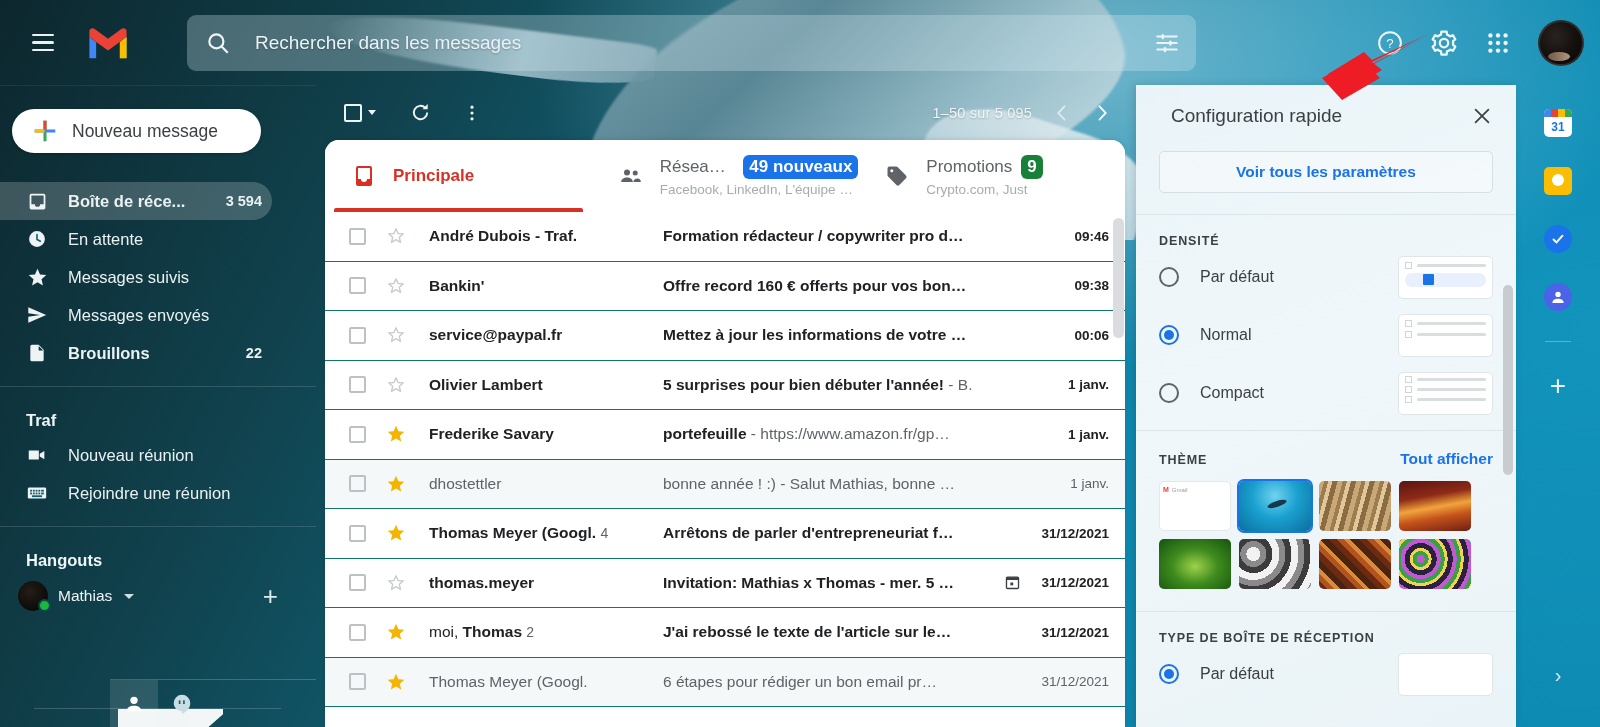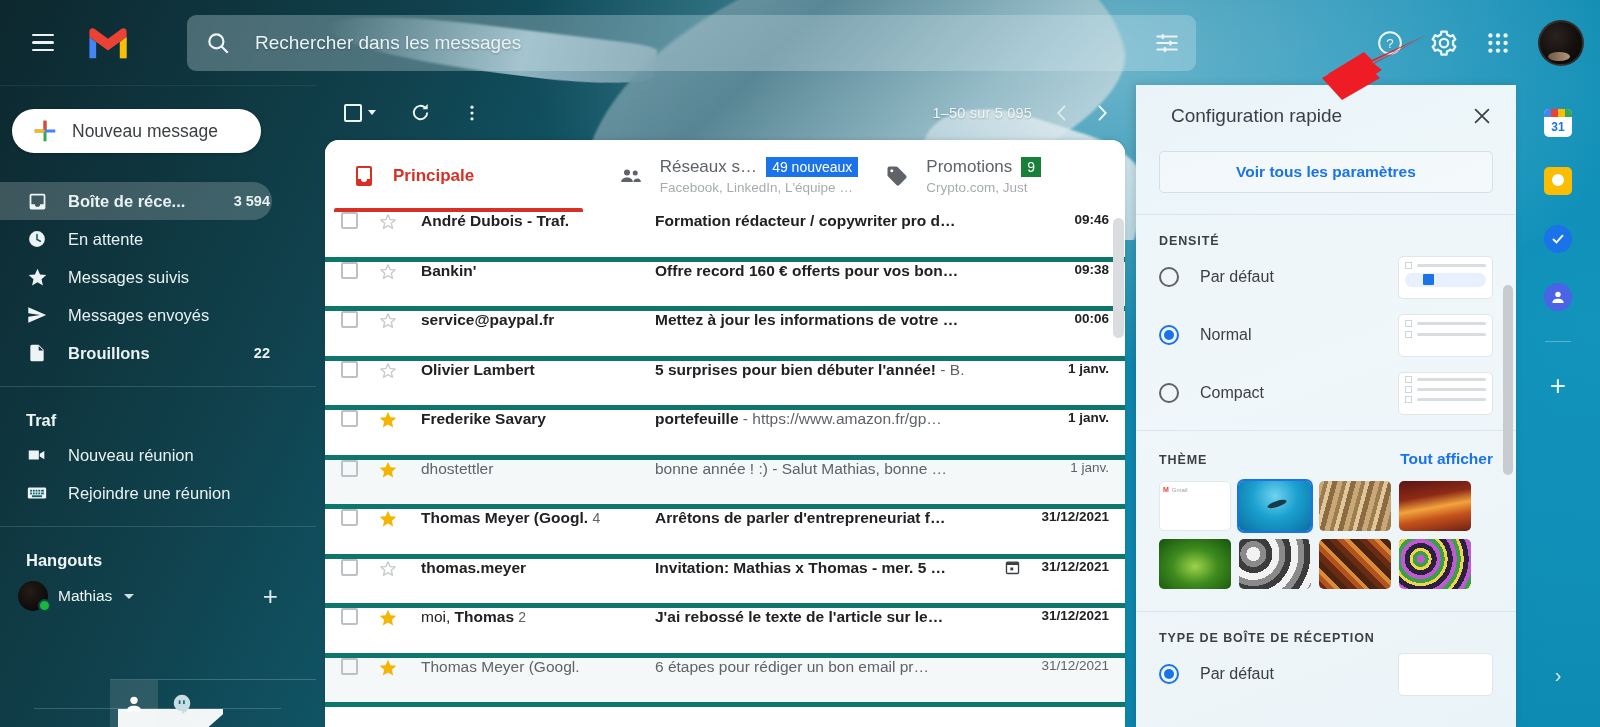--- a/index.html
+++ b/index.html
@@ -105,21 +105,21 @@
   .compose-label { font-size: 17.5px; color: #3c4043; }
   .nav { margin-top: 29px; }
   .nav-item {
     height: 38px; display: flex; align-items: center; gap: 20px;
     padding-left: 26px; border-radius: 0 19px 19px 0; margin-right: 44px;
     cursor: pointer; font-size: 16.5px; color: #e9f1f2;
   }
   .nav-item.active { background: rgba(255,255,255,.20); font-weight: bold; margin-right: 44px; }
   .nav-item .ic { width: 22px; height: 22px; flex: 0 0 22px; display:flex; align-items:center; justify-content:center;}
   .nav-item .lbl { flex: 1; white-space: nowrap; overflow: hidden; }
-  .nav-item .cnt { font-size: 14.5px; font-weight: bold; padding-right: 2px; }
+  .nav-item .cnt { font-size: 14.5px; font-weight: bold; padding-right: 10px; }
   .nav-item.bold .lbl { font-weight: bold; }
 
   .section-title {
     margin: 24px 0 6px 26px; font-size: 16.5px; font-weight: bold; color: #eef5f6;
   }
   .divider { height: 1px; background: rgba(255,255,255,.14); margin: 14px 0 0 0; }
 
   .hangout-row {
     display: flex; align-items: center; gap: 10px; padding-left: 18px;
     height: 40px; margin-top: 4px;
@@ -182,27 +182,27 @@
   .tab {
     flex: 1 1 0; display: flex; align-items: center; gap: 16px; padding: 0 0 0 26px;
     cursor: pointer; position: relative; min-width: 0;
   }
   .tab .ticon { width: 26px; height: 26px; flex: 0 0 26px; display:flex;align-items:center;justify-content:center; }
   .tab .tbody { min-width: 0; }
   .tab .trow { display: flex; align-items: center; gap: 9px; }
   .tab .tname { font-size: 17px; color: #5f6368; white-space: nowrap; overflow: hidden; text-overflow: ellipsis; }
   .tab.active .tname { color: #d93025; font-weight: bold; }
   .tab .tsub { font-size: 13.5px; color: #a6acae; white-space: nowrap; overflow: hidden; text-overflow: ellipsis; margin-top: 3px; max-width: 250px;}
-  .badge { font-size: 14px; font-weight: normal; color: #fff; padding: 2px 6px; border-radius: 0; white-space: nowrap; }
+  .badge { font-size: 17px; font-weight: bold; color: #fff; padding: 2px 6px; border-radius: 6px; white-space: nowrap; }
   .tab .underline { position: absolute; left: 9px; right: 9px; bottom: 0; height: 4px; background: #d93025; border-radius: 2px 2px 0 0; }
 
   .rows { position: relative; }
   .row {
-    height: 49.5px; display: flex; align-items: flex-start; padding: 0 16px 0 16px;
-    border-bottom: 5px solid #0f766e; cursor: pointer; background: #fff;
+    height: 49.5px; display: flex; align-items: center; padding: 0 16px 0 24px;
+    border-bottom: 1px solid #0f766e; cursor: pointer; background: #fff;
   }
   .row.read { background: #f4f8f9; }
   .row.read .sender, .row.read .subject, .row.read .date { color: #5f6368; font-weight: normal; }
   .row .cb { width: 17px; height: 17px; border: 2px solid #bdc1c6; border-radius: 2px; flex: 0 0 17px; }
   .row .star { width: 22px; flex: 0 0 22px; margin-left: 19px; display: flex; align-items: center; justify-content: center;}
   .row .sender {
     width: 234px; flex: 0 0 234px; margin-left: 22px; font-size: 15.5px; color: #202124;
     font-weight: bold; white-space: nowrap; overflow: hidden; text-overflow: ellipsis;
   }
   .row .sender .thr { font-weight: normal; color: #5f6368; font-size: 14px; }

